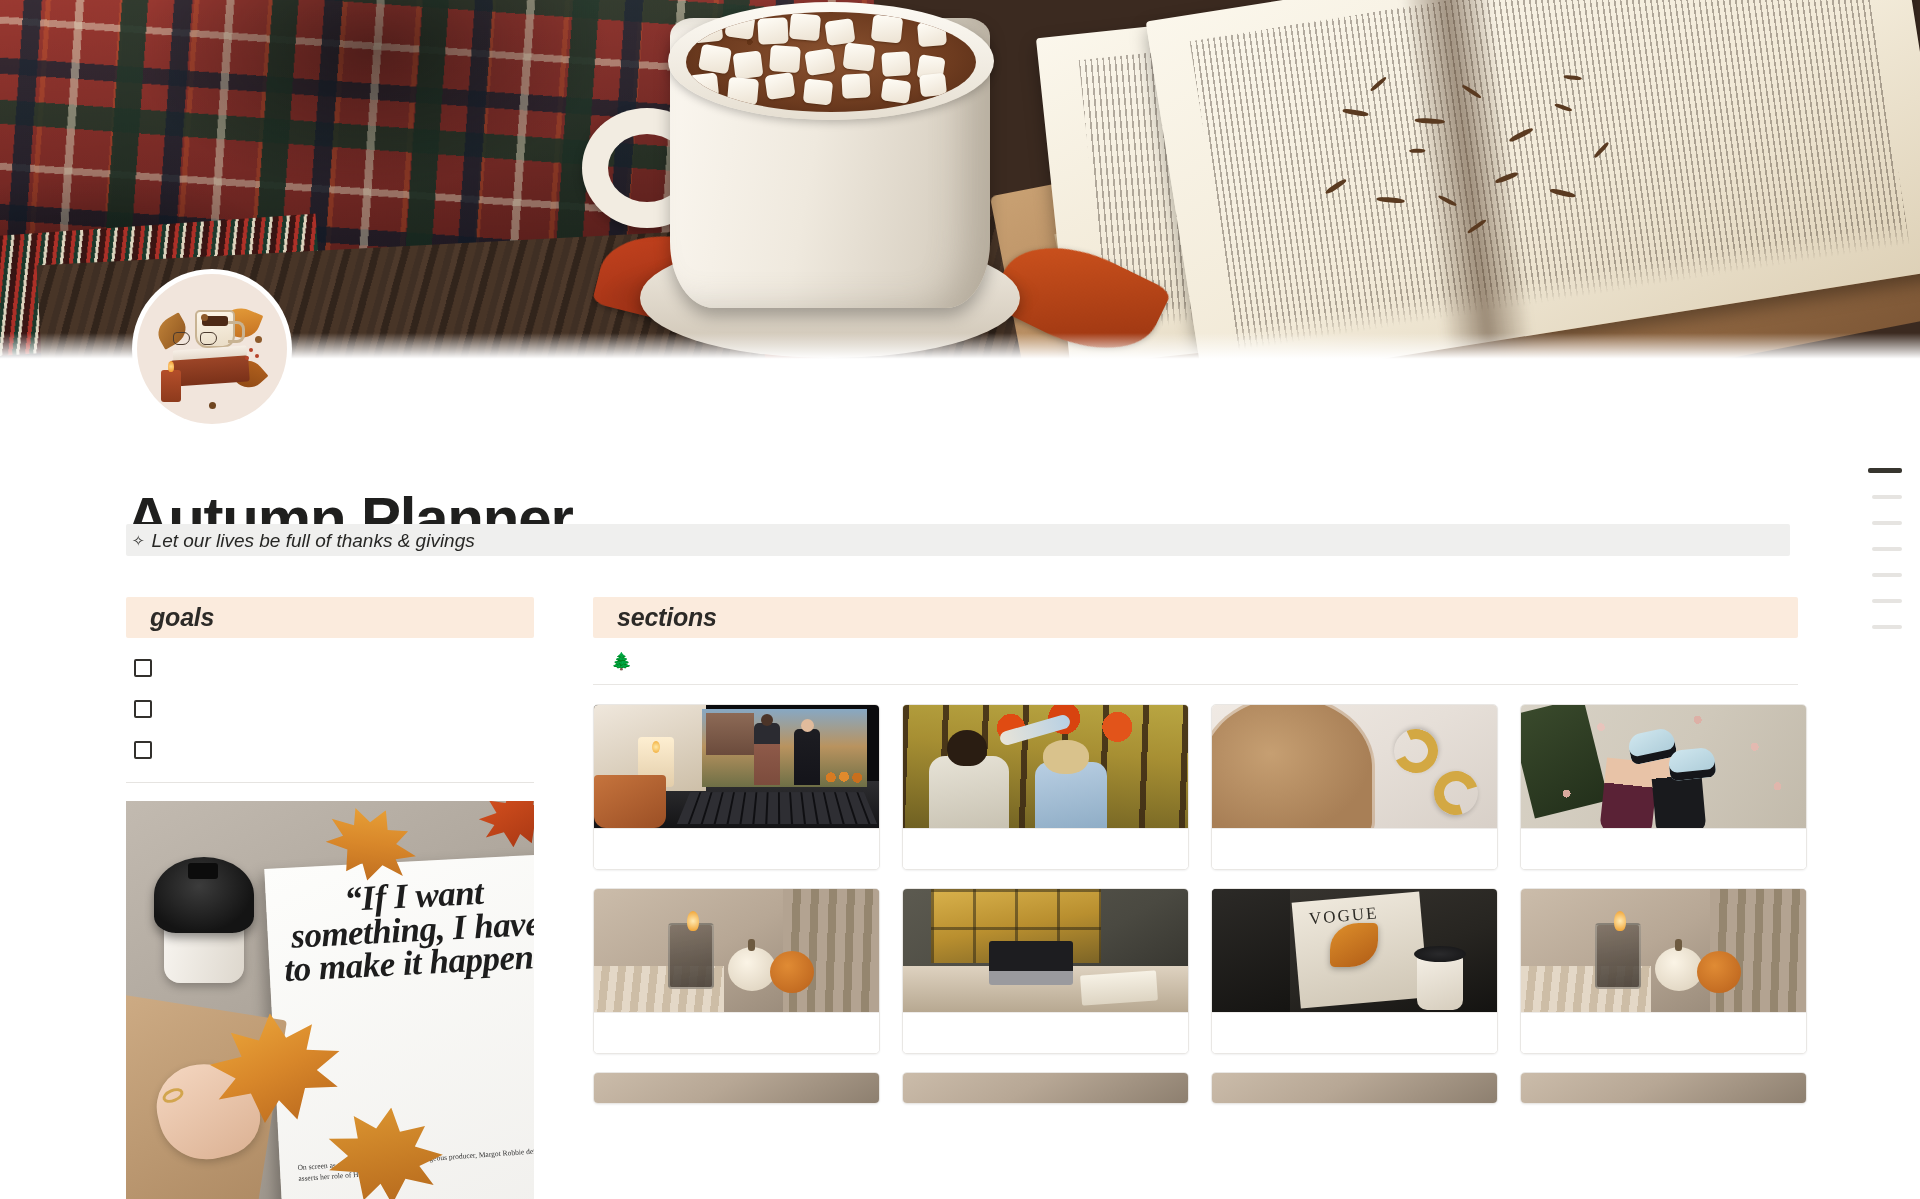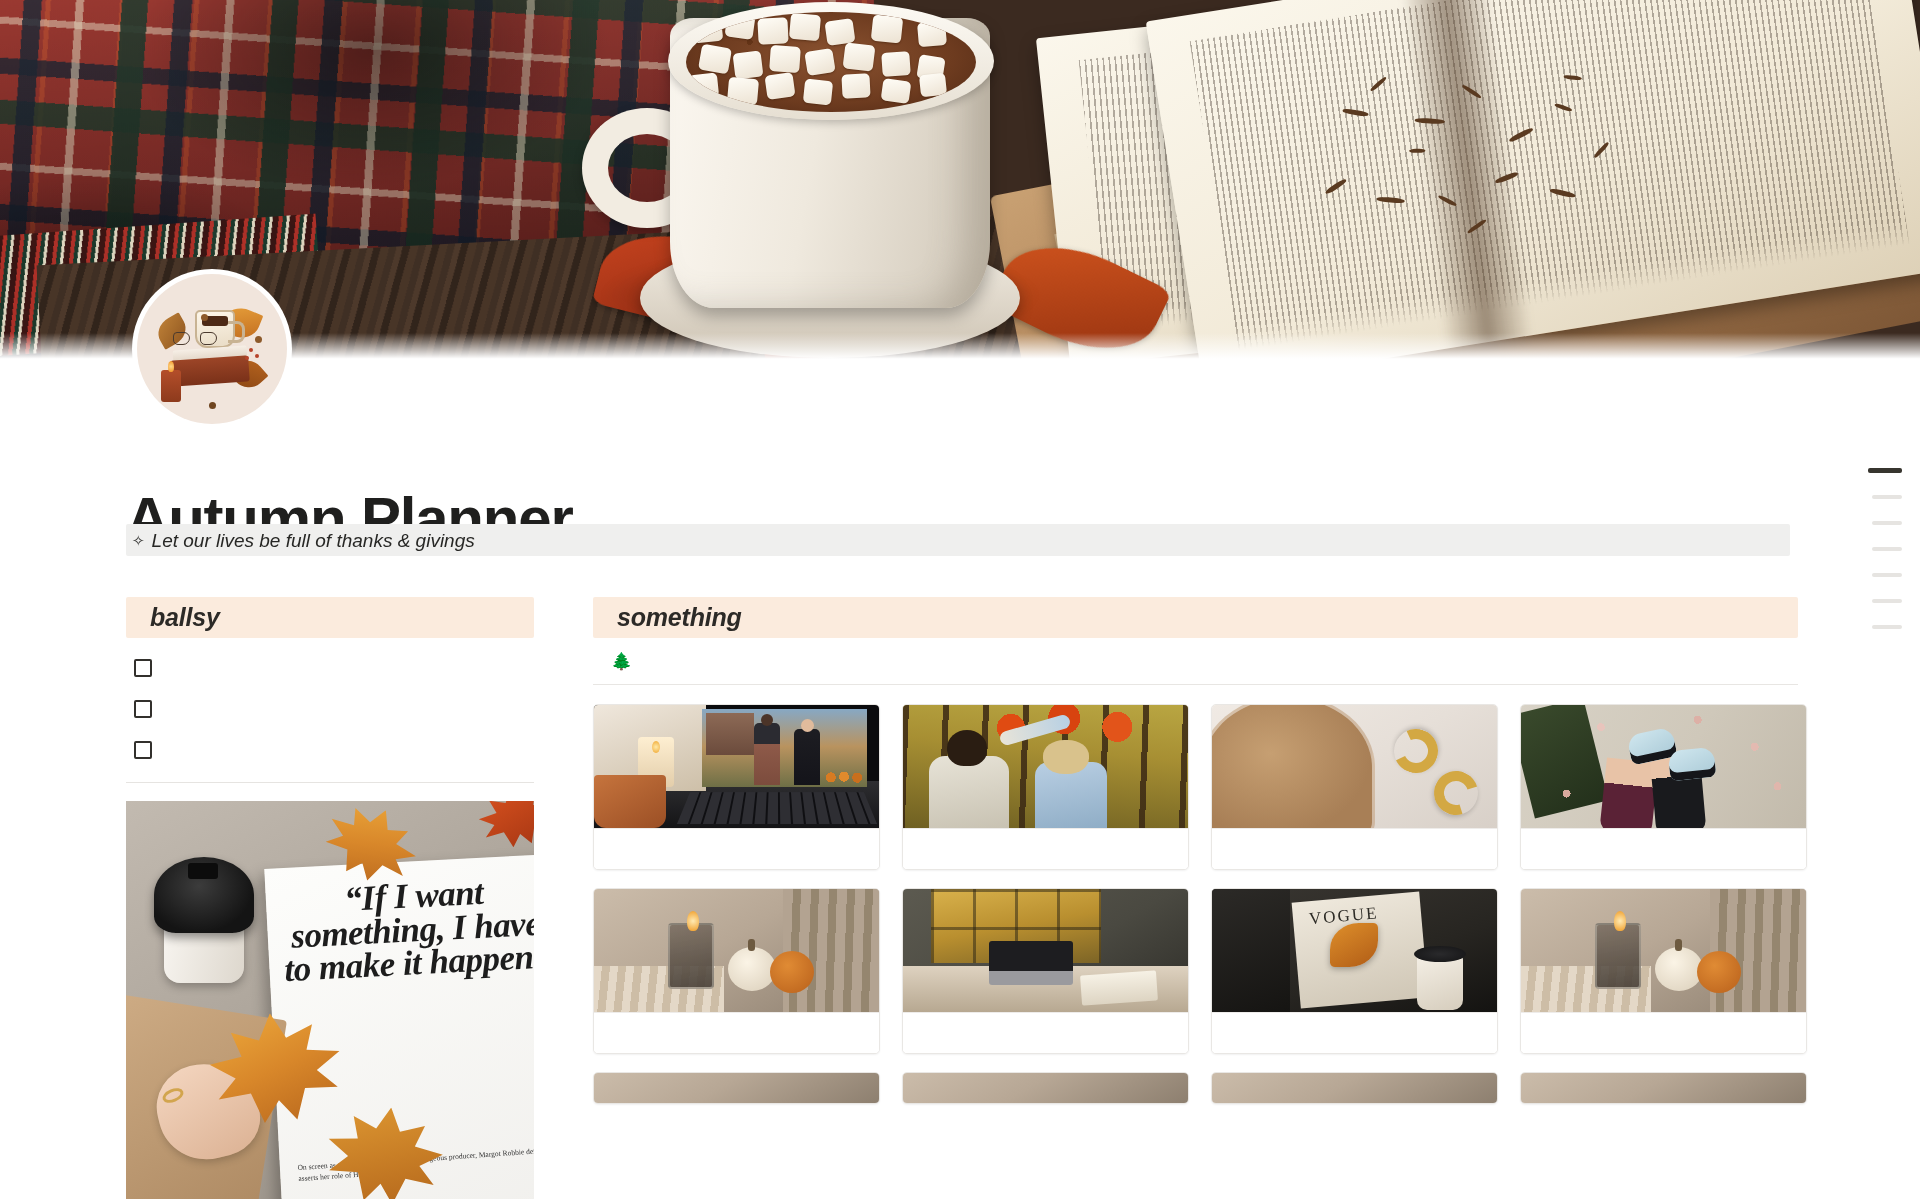--- a/index.html
+++ b/index.html
@@ -719,21 +719,21 @@
 
     <div class="callout">
       <span class="callout-icon">✧</span>
       <span class="callout-text">Let our lives be full of thanks &amp; givings</span>
     </div>
 
     <div class="cols">
 
       <div class="col-left">
         <div class="section-head">
-          <span class="section-head-text">ballsy</span>
+          <span class="section-head-text">goals</span>
         </div>
 
         <div class="todo-list" id="todo-list">
             <div class="todo">
               <span class="checkbox"></span>
               <span class="todo-label"></span>
             </div>
             <div class="todo">
               <span class="checkbox"></span>
               <span class="todo-label"></span>
@@ -761,21 +761,21 @@
           <div class="gp-bag"></div>
           <div class="gp-hand"></div>
           <div class="gp-ring"></div>
           <div class="gp-leaf leaf-maple" style="left:82px;top:212px;width:136px;height:118px;transform:rotate(-6deg);"></div>
           <div class="gp-leaf leaf-maple" style="left:198px;top:306px;width:120px;height:104px;transform:rotate(8deg);background:linear-gradient(160deg,#e09a33,#b06219);"></div>
         </div>
       </div>
 
       <div class="col-right">
         <div class="section-head">
-          <span class="section-head-text">something</span>
+          <span class="section-head-text">sections</span>
         </div>
 
         <div class="sec-sub">
           <span class="glyph">🌲</span>
         </div>
         <div class="sec-divider"></div>
 
         <div class="card-grid" id="card-grid">
             <div class="card">
               <div class="card-thumb th-habits">

